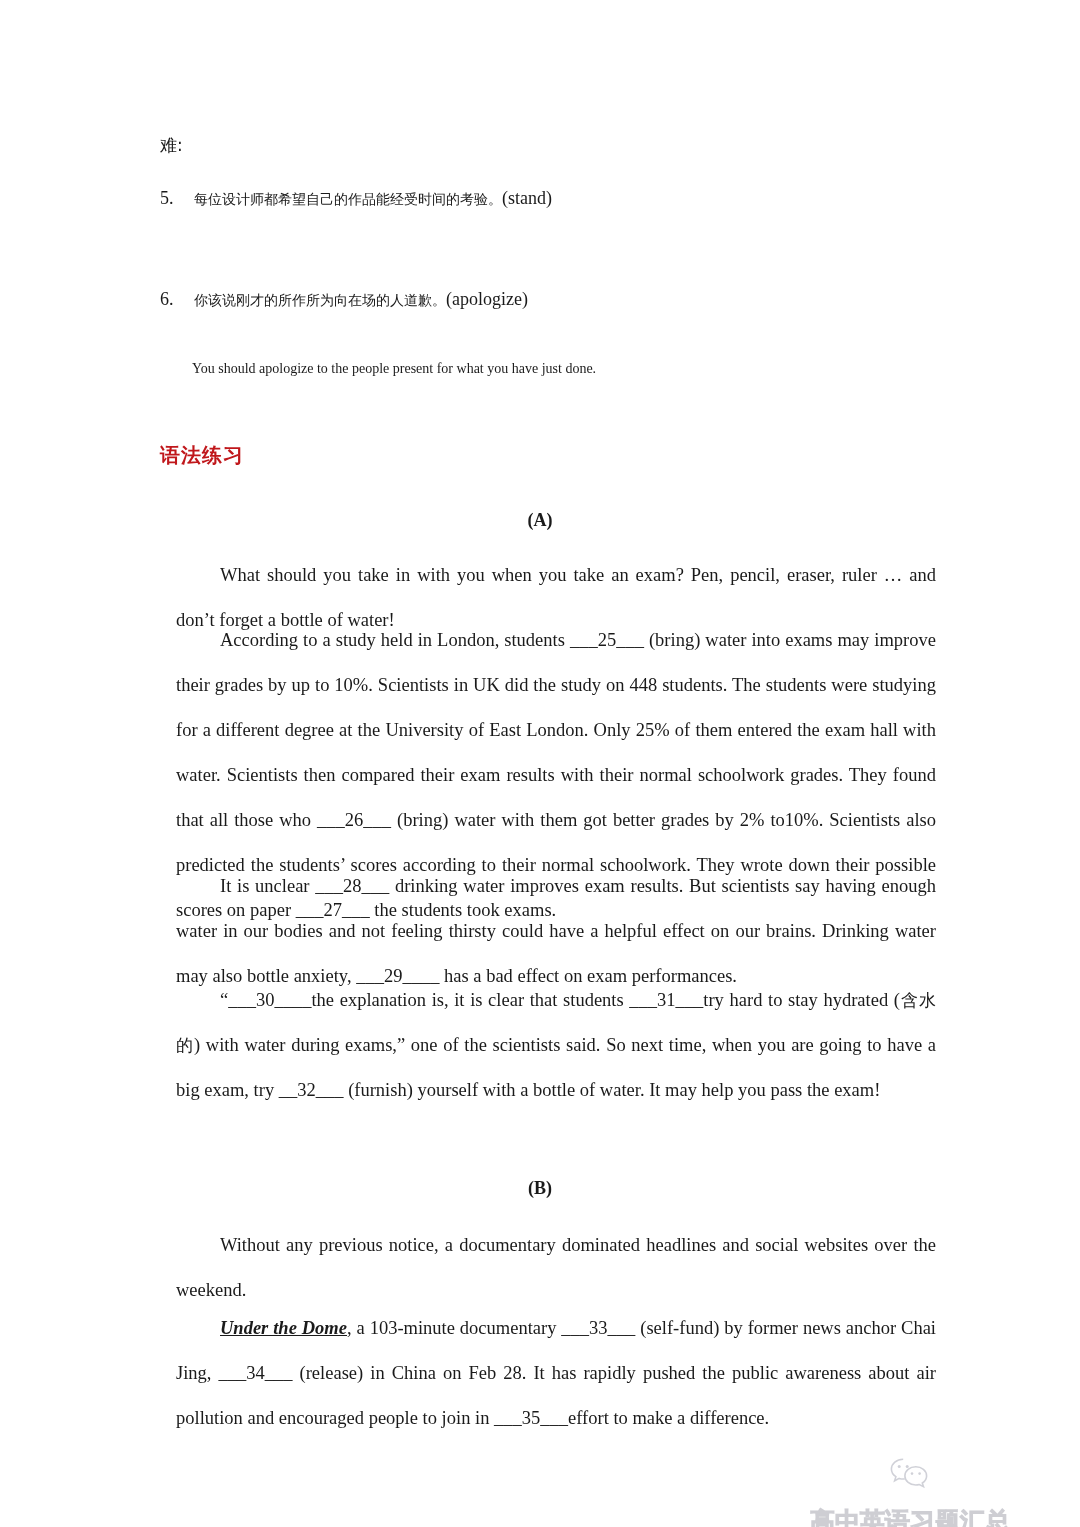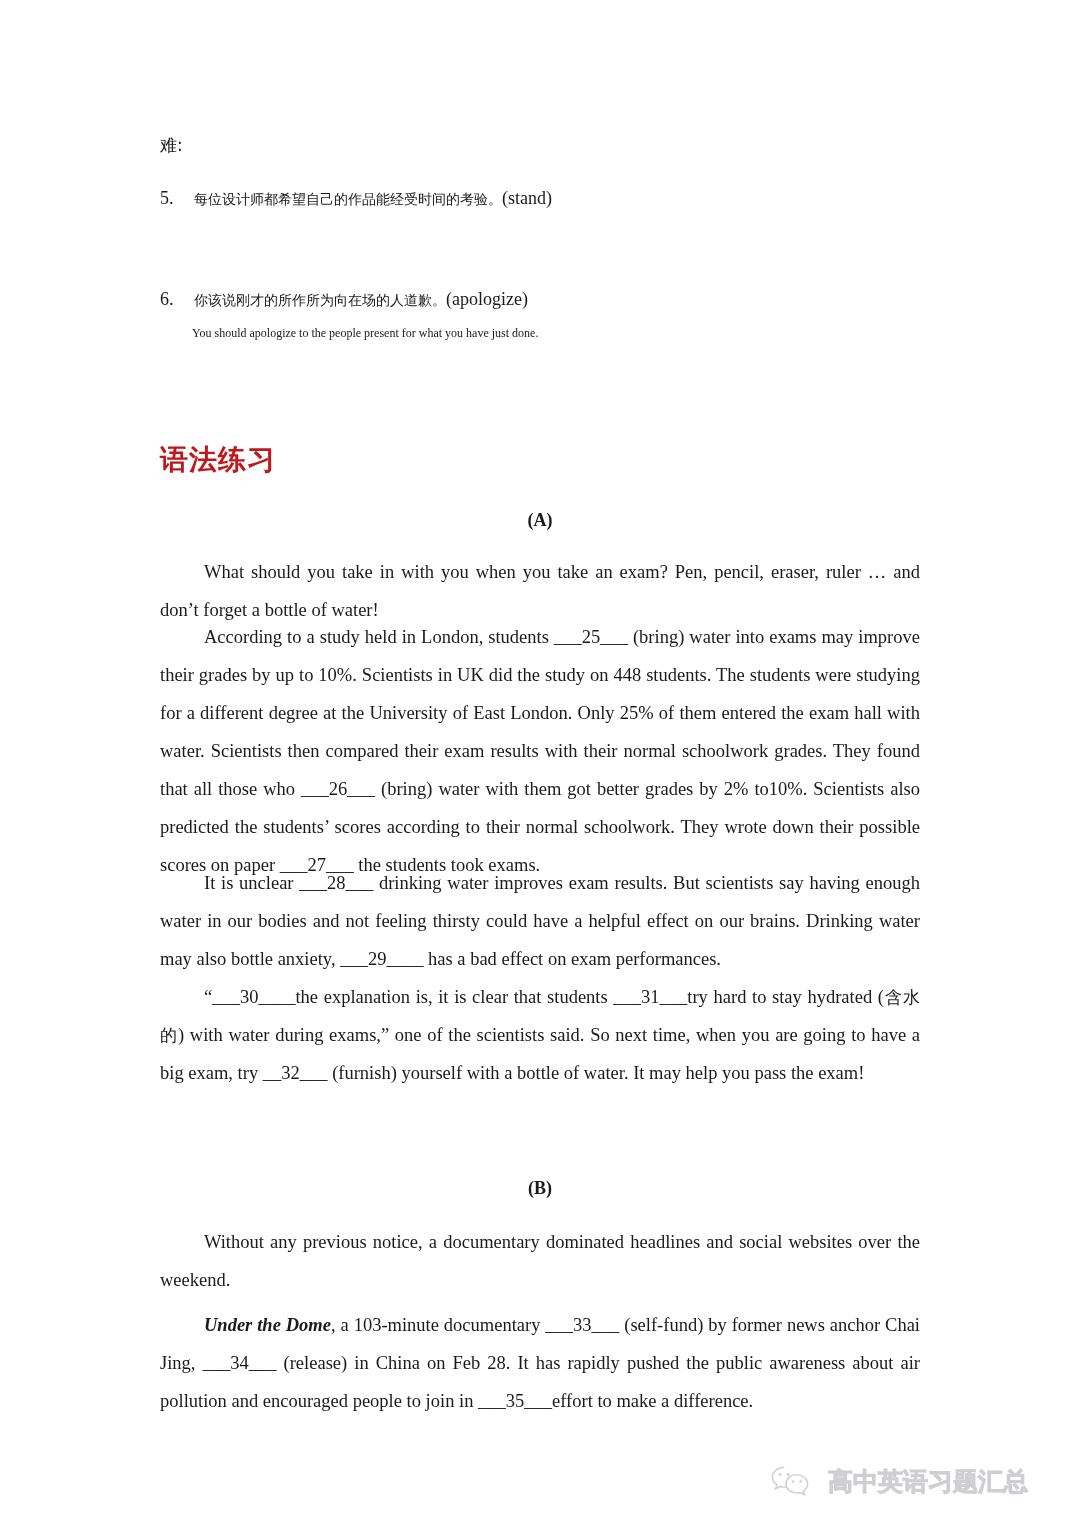--- a/index.html
+++ b/index.html
@@ -65,31 +65,31 @@
 
   .q5 { top: 185px; }
   .a5 {
     top: 236px;
     padding-left: 45px;
     font-size: 18px;
     line-height: 1.5;
   }
   .q6 { top: 286px; }
   .a6 {
-    top: 324px;
+    top: 358px;
     padding-left: 32px;
-    font-size: 12px;
+    font-size: 14px;
     line-height: 1.5;
   }
 
   
   .section-heading {
     top: 443px;
     font-family: "DejaVu Sans", "Liberation Sans", sans-serif;
-    font-size: 28px;
+    font-size: 20px;
     font-weight: bold;
     color: #c0171b;
     letter-spacing: 1px;
     line-height: 1.2;
   }
 
   
   .part-marker {
     font-family: "Liberation Serif", serif;
     font-size: 18px;
@@ -98,53 +98,56 @@
     width: 760px;
     left: 160px;
   }
   .part-a { top: 510px; }
   .part-b { top: 1178px; }
 
   
   .para {
     font-family: "Liberation Serif", "DejaVu Serif", serif;
     font-size: 18.5px;
-    line-height: 38px;
+    line-height: 45px;
     text-align: justify;
     text-justify: inter-word;
     text-indent: 44px;
+    margin-left: 16px;
   }
 
   .p-a1 { top: 553px; }
   .p-a2 { top: 618px; }
   .p-a3 { top: 864px; }
   .p-a4 { top: 978px; }
 
   .p-b1 { top: 1223px; }
   .p-b2 { top: 1306px; }
   .title-work {
     font-weight: bold;
     font-style: italic;
+    text-decoration: underline;
   }
   .gloss {
     font-family: "DejaVu Sans", "Liberation Sans", sans-serif;
     font-size: 17px;
   }
 
   
   .watermark {
     position: absolute;
     left: 770px;
     top: 1455px;
     width: 280px;
     height: 52px;
     display: flex;
     align-items: center;
-    gap: 16px;
+    gap: 8px;
     opacity: 0.9;
+    flex-direction: column;
   }
   .wm-icon {
     width: 42px;
     height: 36px;
     flex: 0 0 42px;
     position: relative;
   }
   .wm-text {
     font-family: "DejaVu Sans", "Liberation Sans", sans-serif;
     font-size: 25px;

